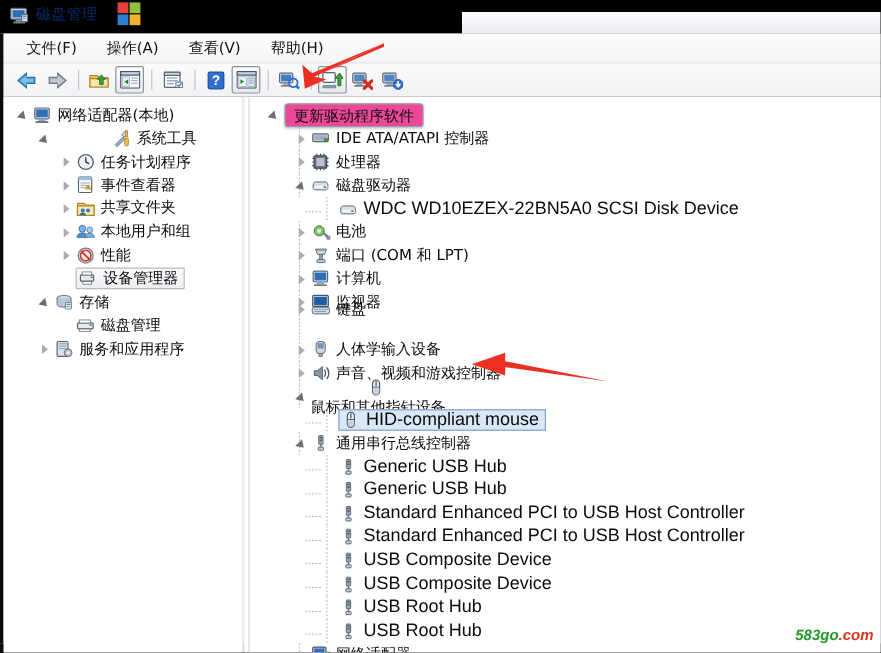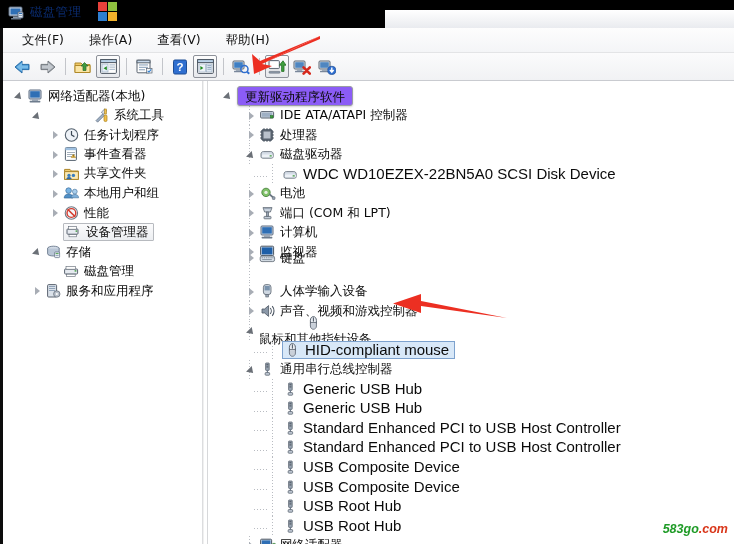--- a/index.html
+++ b/index.html
@@ -169,21 +169,21 @@
     position:absolute; height:1px;
     background-image: linear-gradient(to right,#b9bcc2 50%, transparent 0);
     background-size: 3px 1px;
     background-repeat: repeat-x;
   }
 
   
   .tooltip {
     position: absolute; left: 237px; top: 86px;
     height: 20px; padding: 1px 7px 0 7px;
-    background: #8b5cf6;
+    background: #ec4899;
     border: 1px solid #9a9da3;
     border-radius: 3px;
     font-size: 12.5px; color: #0c0c0c;
     font-family: "DejaVu Sans", sans-serif;
     line-height: 18px;
     box-shadow: 0 1px 2px rgba(0,0,0,.18);
     white-space: nowrap;
     z-index: 40;
   }
 

